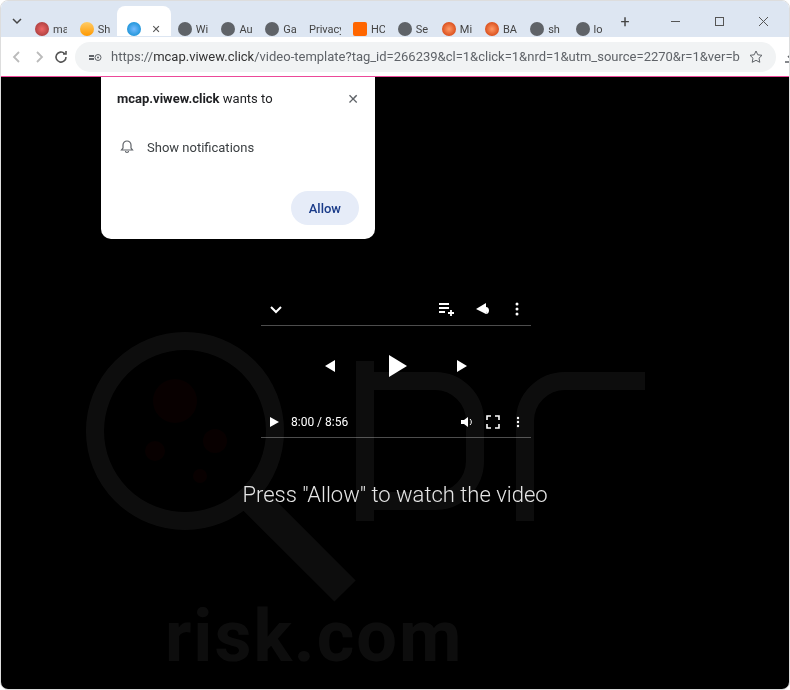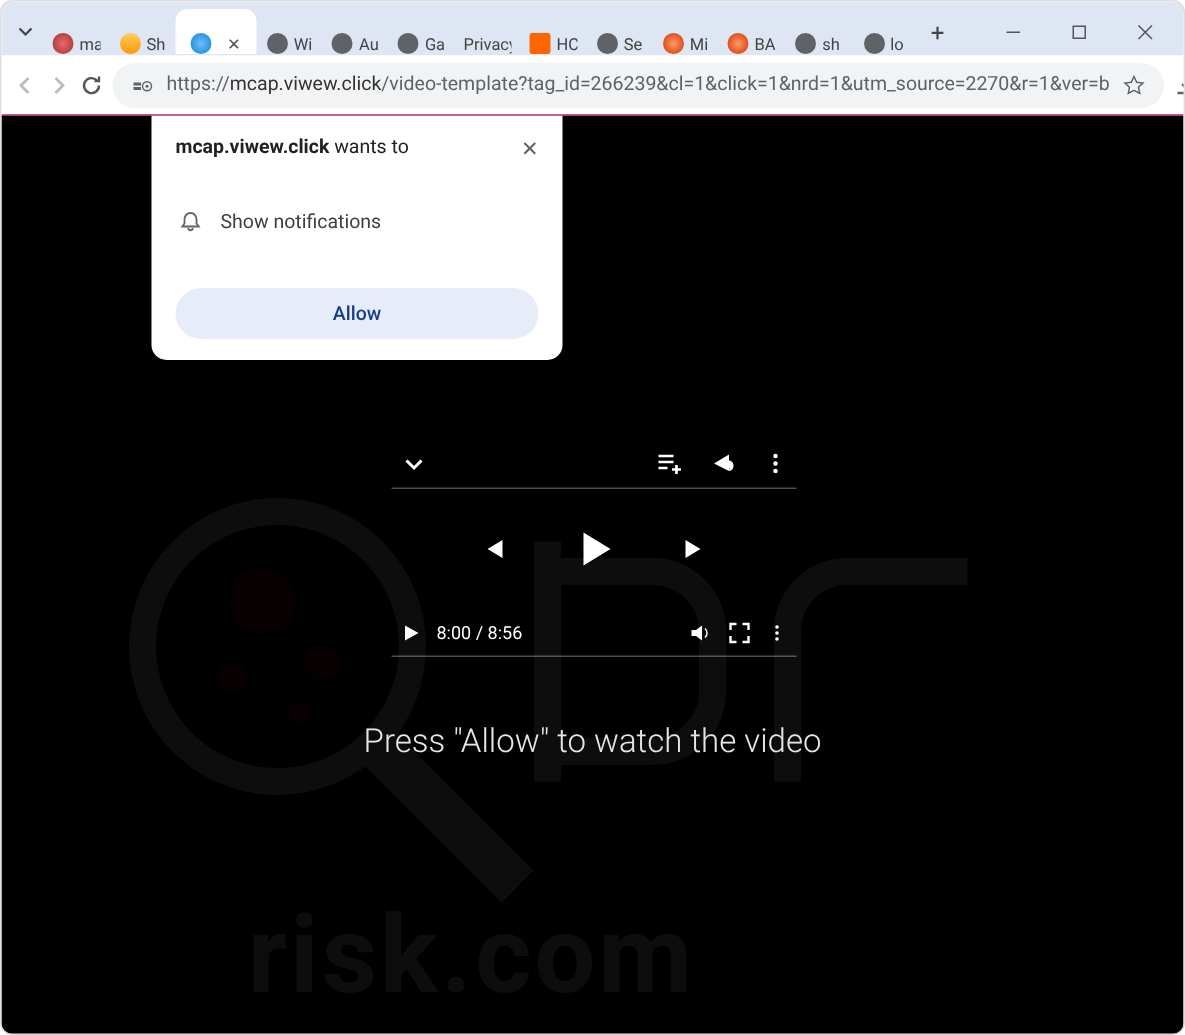--- a/index.html
+++ b/index.html
@@ -34,21 +34,21 @@
 .wm { position: absolute; inset: 0; display:flex; align-items:flex-end; justify-content:center; opacity: 0.05; pointer-events:none;font-weight:bold; }
 .wm svg { width: 700px; }
 
 
 .perm { position: absolute; left: 100px; top: 0; width: 274px; background: #fff; border-radius: 0 0 10px 10px; box-shadow: 0 4px 16px rgba(0,0,0,0.2); padding: 14px 16px 14px 16px; z-index: 100; }
 .perm-head { display: flex; align-items: flex-start; justify-content: space-between; margin-bottom: 32px; }
 .perm-title { font-size: 13px; color: #202124; }
 .perm-title b { font-weight: 700; }
 .perm-close { cursor: pointer; color: #5f6368; font-size: 14px; }
 .perm-body { display: flex; align-items: flex-end; gap: 12px; font-size: 13px; color: #3c4043; margin-bottom: 36px; margin-left: 2px; }
-.perm-actions { display: flex; justify-content: flex-end; gap: 10px; flex-direction: column; }
+.perm-actions { display: flex; justify-content: flex-end; gap: 10px; }
 .perm-btn { height: 34px; padding: 0 18px; border-radius: 18px; border: none; background: #e6ecf8; color: #1a3b89; font-size: 13px; font-weight: 500; cursor: pointer; }
 
 
 .player { position: absolute; left: 260px; top: 215px; width: 270px; color: #fff; }
 .ptop { display: flex; align-items: center; justify-content: space-between; height: 34px; padding: 0 6px; border-bottom: 1px solid rgba(255,255,255,0.3); }
 .ptop-right { display: flex; gap: 18px; align-items: center; }
 .pmain { display: flex; align-items: center; justify-content: center; gap: 42px; height: 80px; }
 .pmain .big { font-size: 28px; }
 .pbot { display: flex; align-items: center; height: 32px; padding: 0 6px; gap: 10px; font-size: 12px; border-bottom: 1px solid rgba(255,255,255,0.3); }
 .pbot .time { flex: 0 0 auto; }

